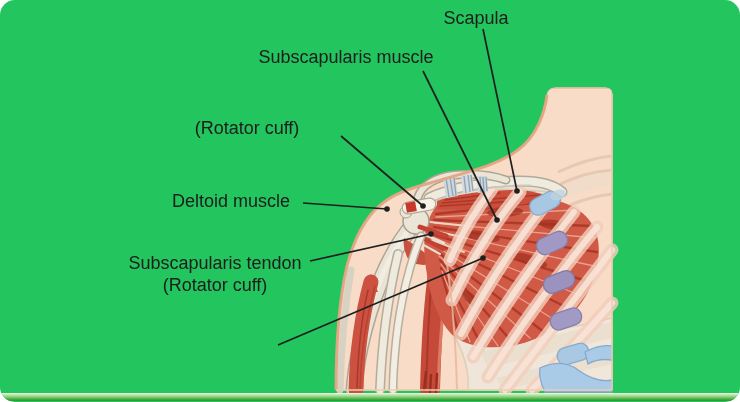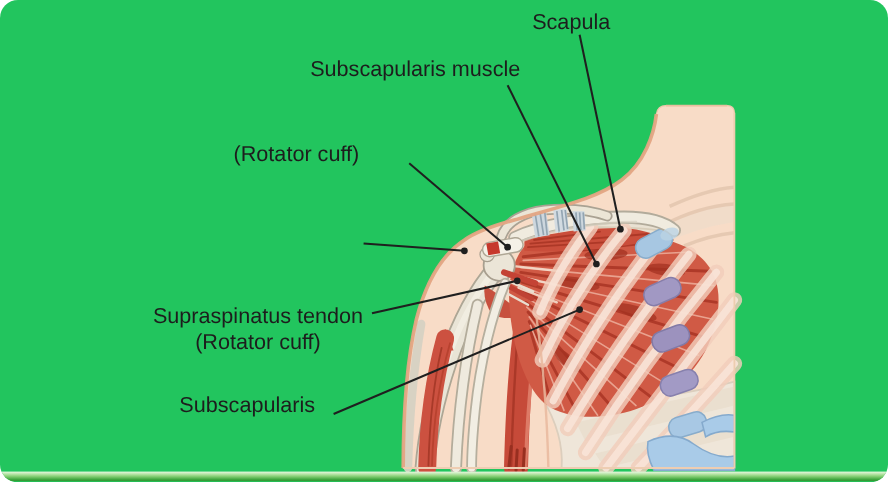--- a/index.html
+++ b/index.html
@@ -245,22 +245,24 @@
 
   <div class="diagram-label" style="left: 476px; top: 7px;">
     <div>Scapula</div>
   </div>
   <div class="diagram-label" style="left: 346px; top: 46px;">
     <div>Subscapularis muscle</div>
   </div>
   <div class="diagram-label" style="left: 247px; top: 117px;">
     <div>(Rotator cuff)</div>
   </div>
+  <div class="diagram-label" style="left: 231px; top: 190px;">
+    <div>Deltoid muscle</div>
+  </div>
   <div class="diagram-label" style="left: 215px; top: 252px;">
-    <div>Supraspinatus tendon</div>
+    <div>Subscapularis tendon</div>
     <div>(Rotator cuff)</div>
   </div>
   <div class="diagram-label" style="left: 206px; top: 326px;">
-    <div>Subscapularis</div>
   </div>
 
   <div id="footer-bar"></div>
 </div>
 
 </body></html>

